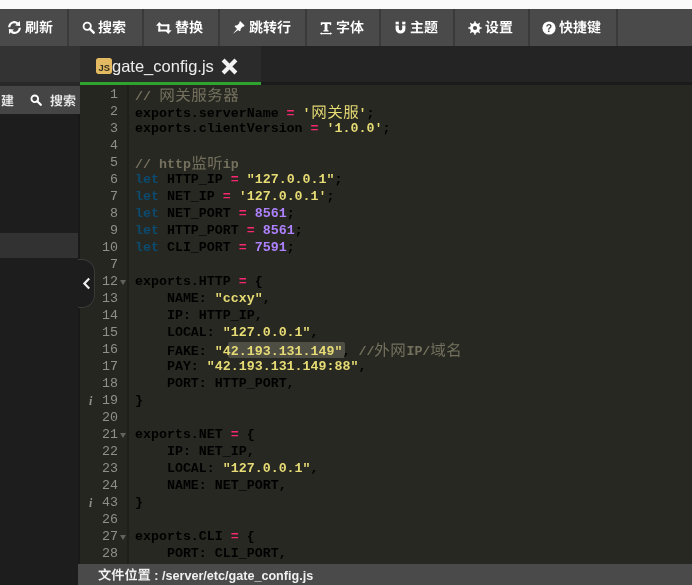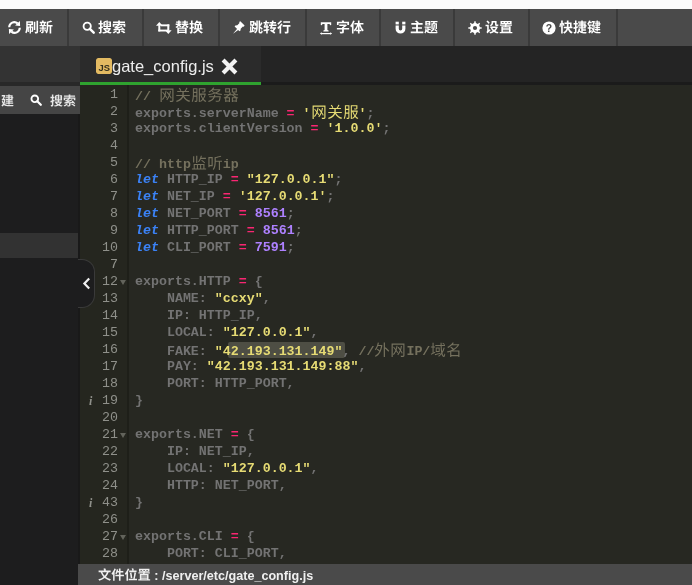--- a/index.html
+++ b/index.html
@@ -18,22 +18,22 @@
 #tab{position:absolute;left:80px;top:46px;width:181px;height:36px;background:#2b2b2b;display:flex;align-items:center;padding-top:4px}
 #tabline{position:absolute;left:80px;top:82px;width:612px;height:3px;background:#1b1b1b}
 #tabgreen{position:absolute;left:80px;top:82px;width:181px;height:3px;background:#2fa32f}
 #editor{position:absolute;left:80px;top:85px;width:612px;height:479px;background:#272822}
 #gutter{position:absolute;left:80px;top:85px;width:49px;height:479px;background:#25261f;border-right:2px solid #1e1f19}
 #gutnums{position:absolute;left:80px;top:87px;width:38px}
 .gn{height:17px;line-height:17px;text-align:right;color:#8f908a;font:13.3px "Liberation Mono",monospace}
 #code{position:absolute;left:135px;top:87px;width:560px}
 .ln{height:17px;line-height:17px;white-space:pre;font:bold 13.3px "Liberation Mono",monospace}
 .ln i{font-style:normal}
-.w{color:#737373}.c{color:#75715e}.s{color:#e6db74}.n{color:#ae81ff}.o{color:#f92672}
-.ln .k{color:#3b82f6;font-style:italic}
+.w{color:#000000}.c{color:#75715e}.s{color:#e6db74}.n{color:#ae81ff}.o{color:#f92672}
+.ln .k{color:#0c4a6e;}
 #hl16{position:absolute;left:228px;top:342px;width:117px;height:16px;background:#4e4e44;border-radius:2px}
 .fold{position:absolute;width:0;height:0;border-left:3.8px solid transparent;border-right:3.8px solid transparent;border-top:5px solid #62635b}
 .ann{position:absolute;color:#8f908a;font:italic bold 12px "Liberation Serif",serif}
 #status{position:absolute;left:78px;top:564px;width:614px;height:28px;background:#4a4a4a;color:#f0f0f0;display:flex;align-items:flex-start}
 #statustext{margin-left:20px;margin-top:4px;font:bold 12.6px "Liberation Sans",sans-serif;letter-spacing:0}
 </style></head>
 <body>
 <svg width="0" height="0" style="position:absolute">
     <defs>
       <path id="g4E3B" d="M345 -782C394 -748 452 -701 494 -661H95V-543H434V-369H148V-253H434V-60H52V58H952V-60H566V-253H855V-369H566V-543H902V-661H585L638 -699C595 -746 509 -810 444 -851Z"></path>
@@ -269,21 +269,21 @@
         <use href="#g57DF" x="12.8"></use>
         <use href="#g540D" x="1038.5"></use>
       </svg></div>
     <div class="ln"><i class="w">    PAY: </i><i class="s">"42.193.131.149:88"</i><i class="w">,</i></div>
     <div class="ln"><i class="w">    PORT: HTTP_PORT,</i></div>
     <div class="ln"><i class="w">}</i></div>
     <div class="ln"></div>
     <div class="ln"><i class="w">exports.NET </i><i class="o">=</i><i class="w"> {</i></div>
     <div class="ln"><i class="w">    IP: NET_IP,</i></div>
     <div class="ln"><i class="w">    LOCAL: </i><i class="s">"127.0.0.1"</i><i class="w">,</i></div>
-    <div class="ln"><i class="w">    HTTP: NET_PORT,</i></div>
+    <div class="ln"><i class="w">    NAME: NET_PORT,</i></div>
     <div class="ln"><i class="w">}</i></div>
     <div class="ln"></div>
     <div class="ln"><i class="w">exports.CLI </i><i class="o">=</i><i class="w"> {</i></div>
     <div class="ln"><i class="w">    PORT: CLI_PORT,</i></div>
   </div>
 <div class="fold" style="left:120px;top:280px"></div>
 <div class="fold" style="left:120px;top:433px"></div>
 <div class="fold" style="left:120px;top:535px"></div>
 <div class="ann" style="left:89px;top:394px">i</div>
 <div class="ann" style="left:89px;top:496px">i</div>

